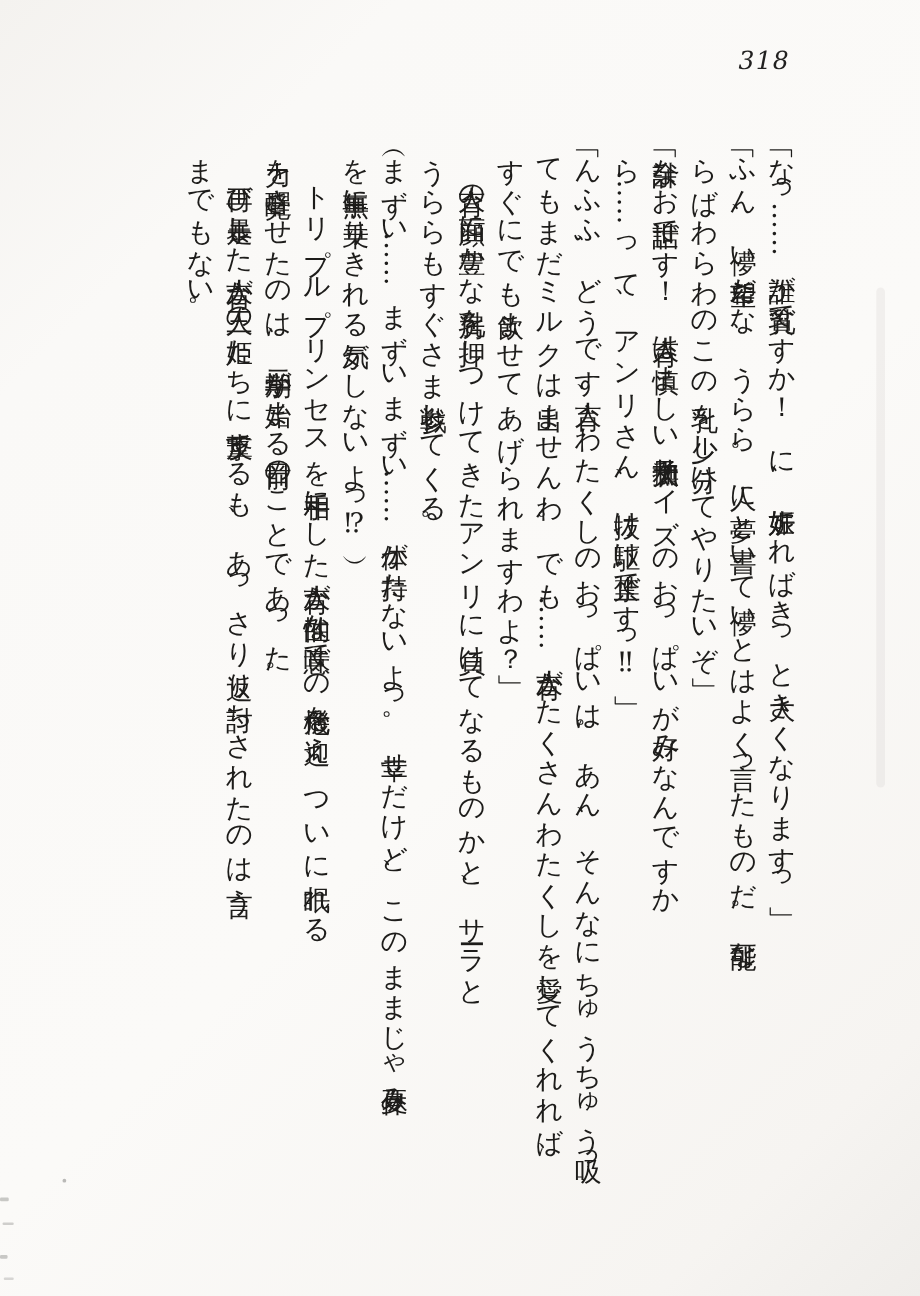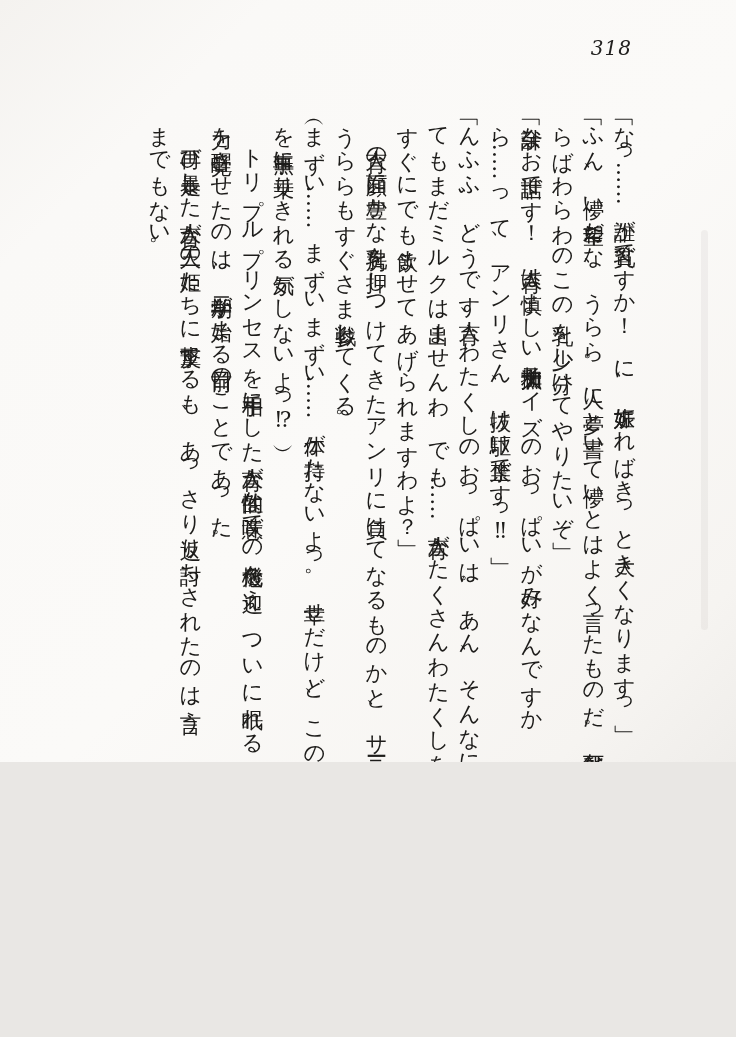--- a/index.html
+++ b/index.html
@@ -3,21 +3,21 @@
 <meta charset="utf-8">
 <style>
   html, body {
     margin: 0;
     padding: 0;
     background: #e9e7e4;
   }
   .page {
     position: relative;
     width: 736px;
-    height: 762px;
+    height: 1037px;
     margin: 0;
     background: linear-gradient(135deg, #f4f2ef 0%, #faf9f7 18%, #fbfaf8 55%, #f6f4f1 88%, #efedea 100%);
     overflow: hidden;
     font-family: "DejaVu Serif", "Liberation Serif", serif;
     color: #1d1c1a;
   }
   .page-number {
     position: absolute;
     top: 36px;
     right: 104px;

